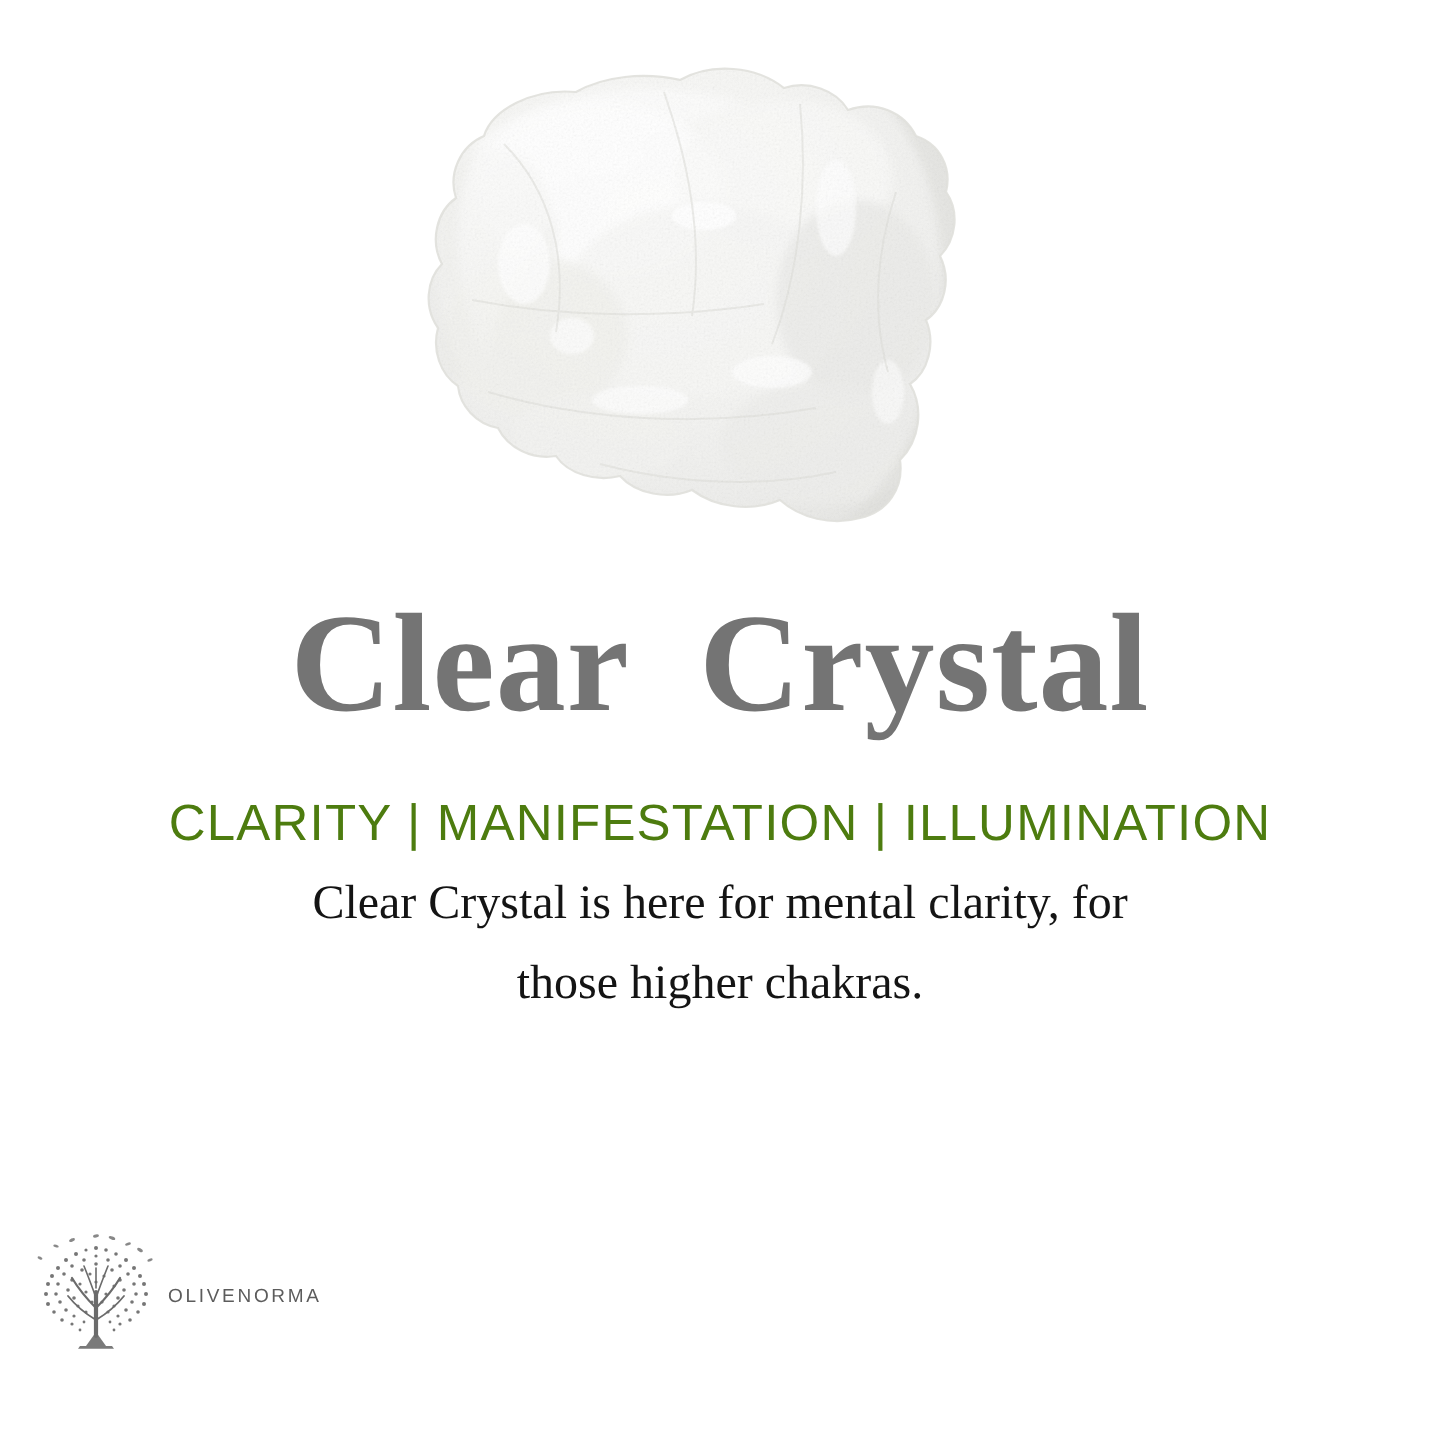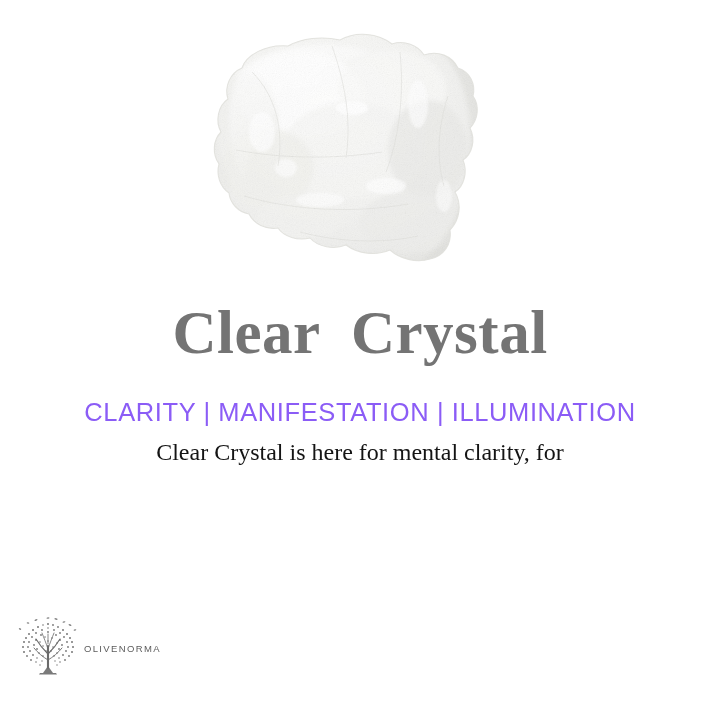--- a/index.html
+++ b/index.html
@@ -39,40 +39,40 @@
 
   
   .title {
     position: absolute;
     left: 0;
     top: 300px;
     width: 720px;
     text-align: center;
     font-family: "Liberation Serif", serif;
     font-weight: bold;
-    font-size: 61px;
+    font-size: 70px;
     line-height: 66px;
     letter-spacing: 0.5px;
     color: #747474;
     white-space: pre;
   }
 
   
   .subtitle {
     position: absolute;
     left: 0;
     top: 396px;
     width: 720px;
     text-align: center;
     font-family: "Liberation Sans", sans-serif;
     font-weight: 300;
     font-size: 25.5px;
     line-height: 32px;
     letter-spacing: 0.6px;
-    color: #8b5cf6;
+    color: #4d7c0f;
     white-space: pre;
   }
 
   
   .description {
     position: absolute;
     left: 36px;
     top: 432px;
     width: 648px;
     text-align: center;
@@ -244,20 +244,21 @@
                C246,55 266,44 288,46 Z" fill="none" stroke="#e0e0dc" stroke-width="1.1" opacity="0.9"></path>
     </svg>
   </div>
 
   <div class="title">Clear  Crystal</div>
 
   <div class="subtitle">CLARITY | MANIFESTATION | ILLUMINATION</div>
 
   <div class="description">
     <span class="line">Clear Crystal is here for mental clarity, for</span>
+    <span class="line">those higher chakras.</span>
   </div>
 
   <div class="brand">
     <svg class="brand-mark" viewBox="0 0 72 62" xmlns="http://www.w3.org/2000/svg" role="img" aria-label="Olive tree logo">
       <g fill="#6b6b6b">
 
         <g opacity="0.92">
           <circle cx="36" cy="8" r="1.0"></circle>
             <circle cx="31" cy="9" r="0.8"></circle>
             <circle cx="41" cy="9" r="0.9"></circle>

